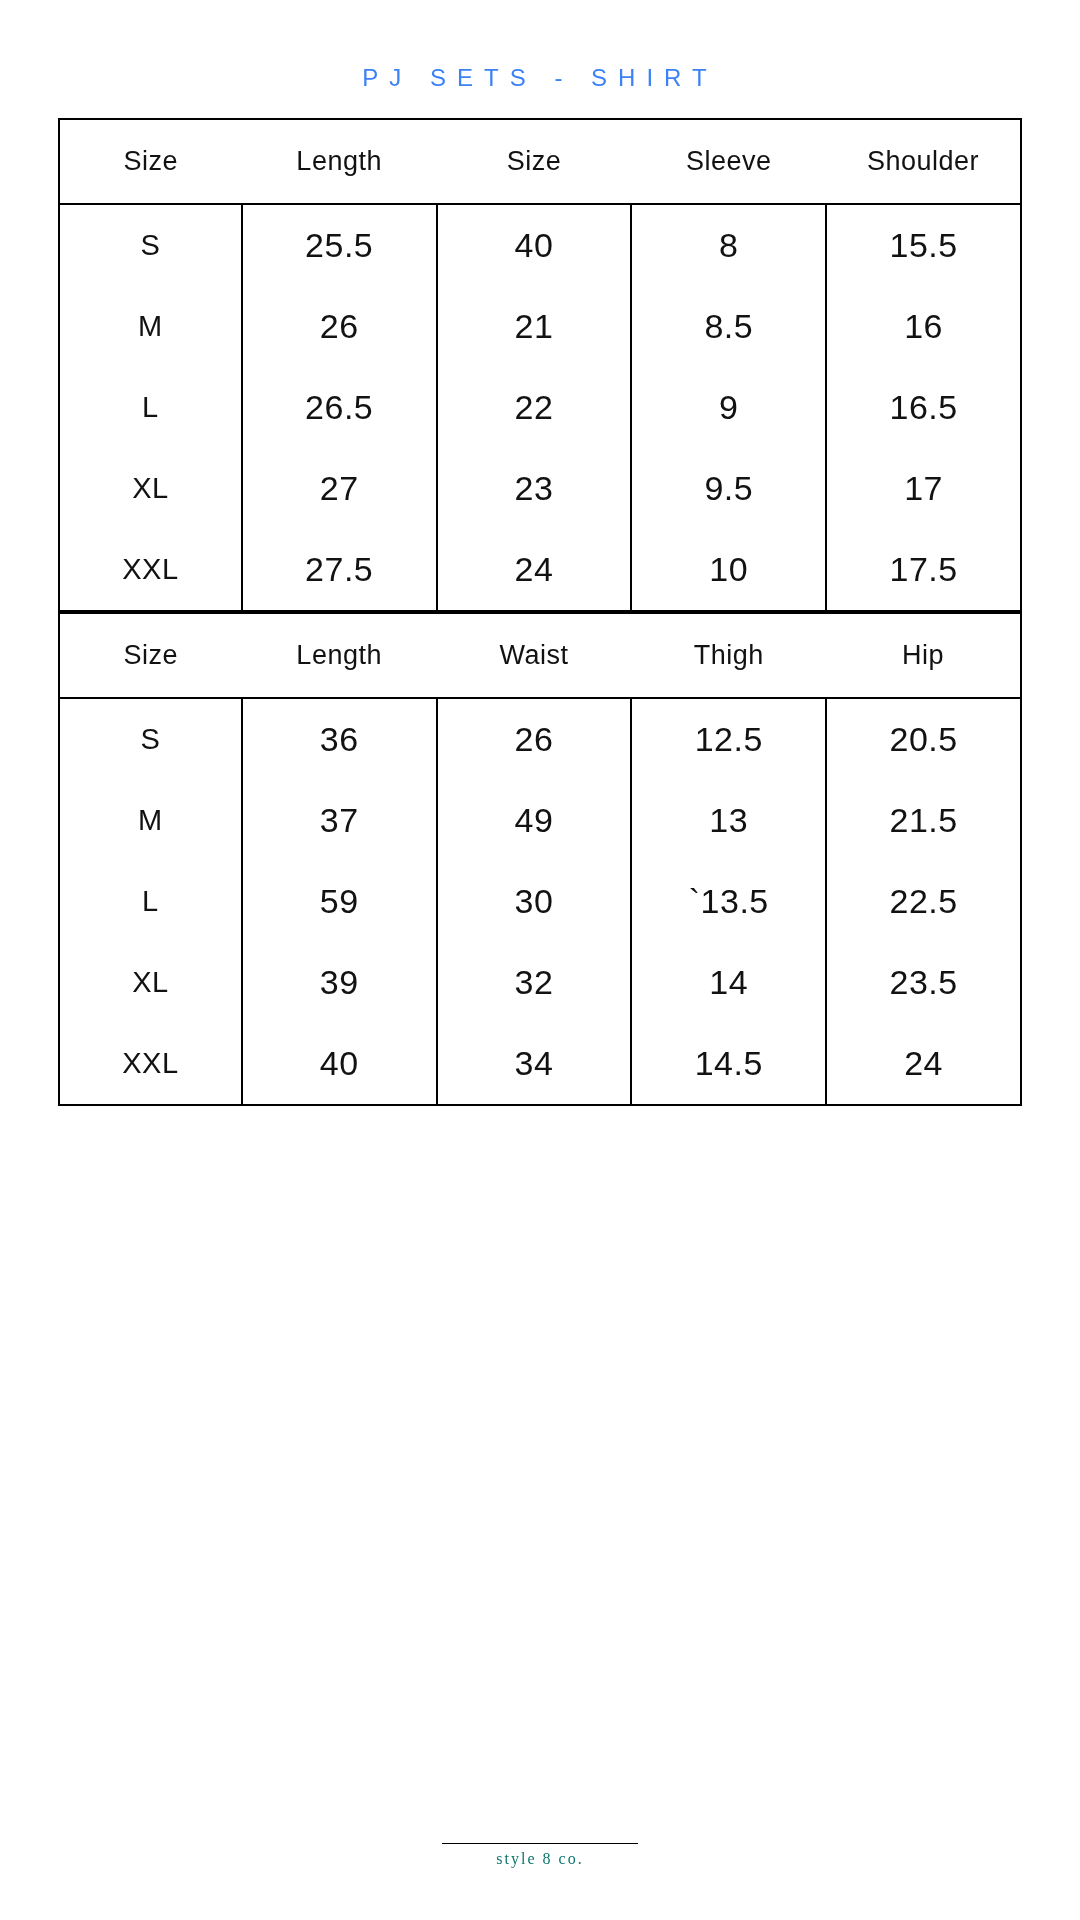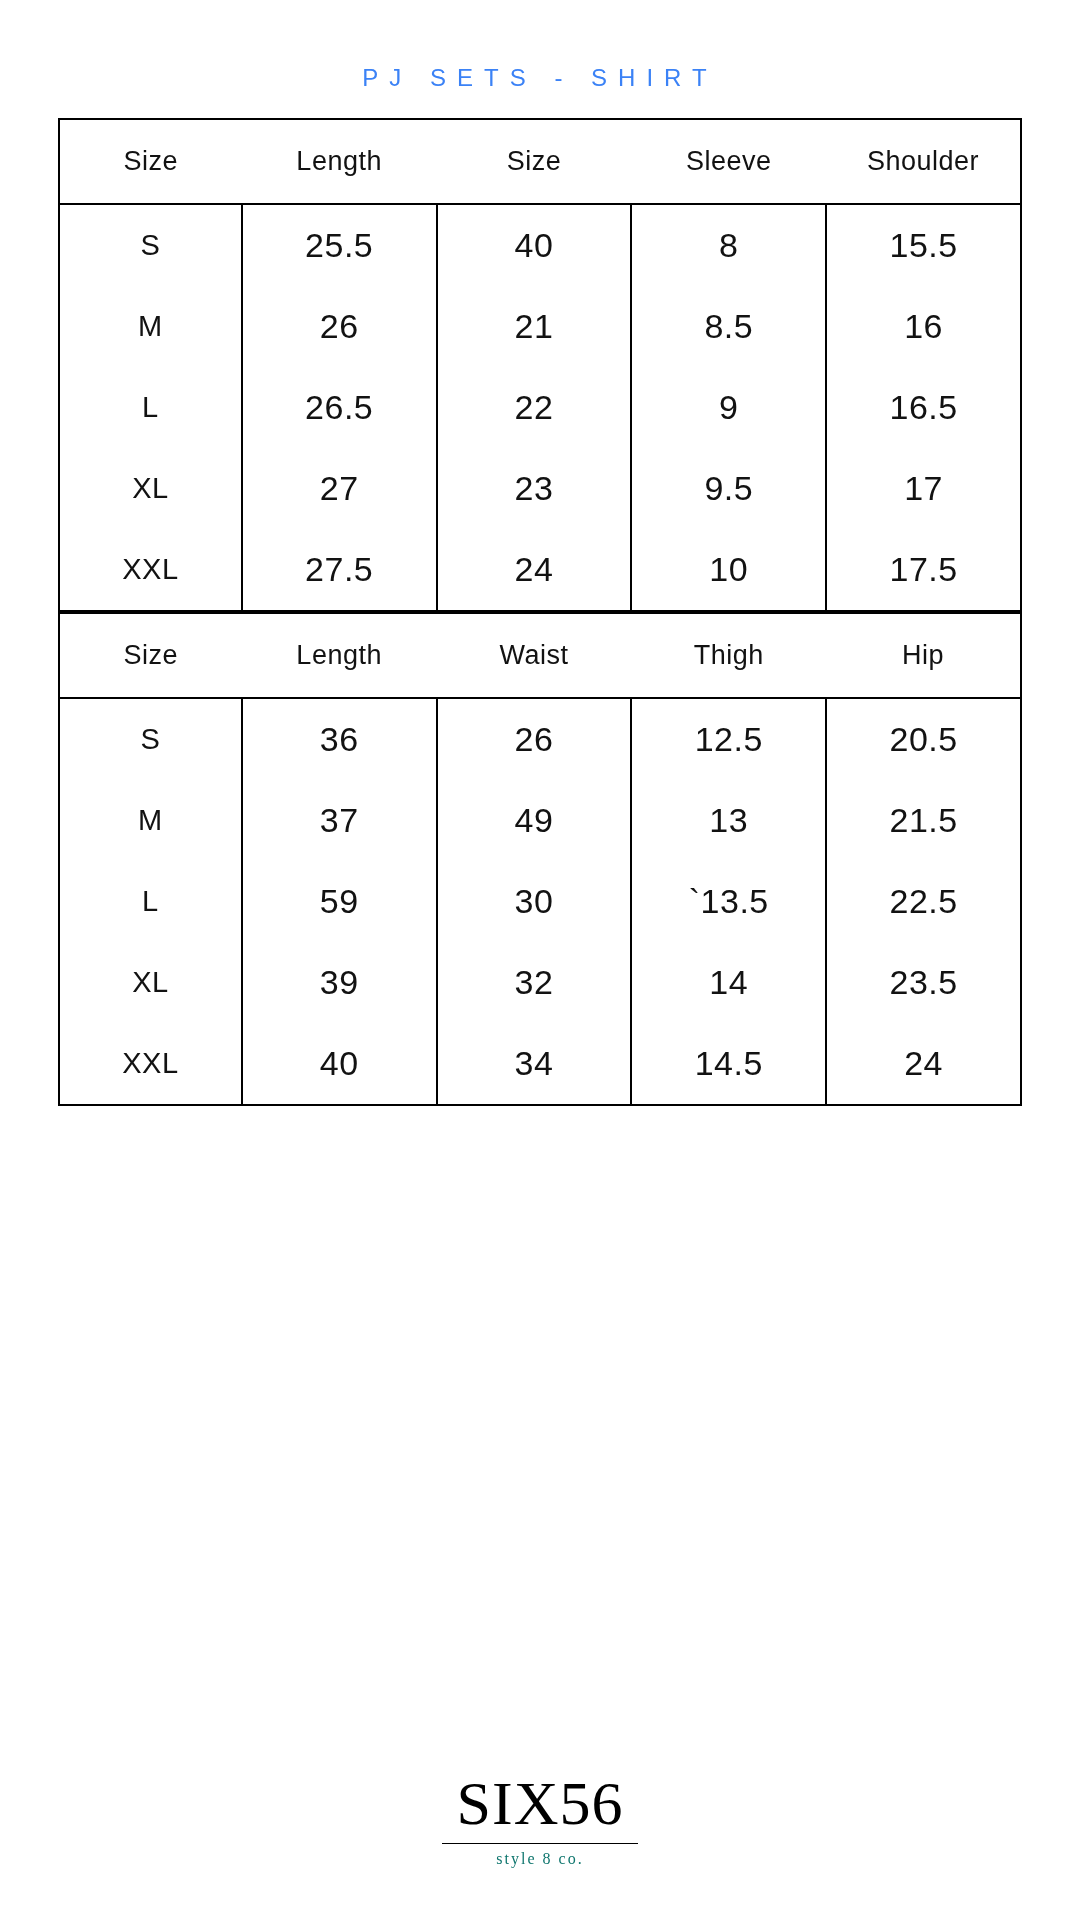--- a/index.html
+++ b/index.html
@@ -221,18 +221,17 @@
         <td>XXL</td>
         <td>40</td>
         <td>34</td>
         <td>14.5</td>
         <td>24</td>
       </tr>
     </tbody>
   </table>
 
   <div class="footer">
-    <div class="logo-main">SIX56</div>
     <div class="logo-rule"></div>
     <div class="logo-sub">style 8 co.</div>
   </div>
 
 </div>
 
 </body></html>

